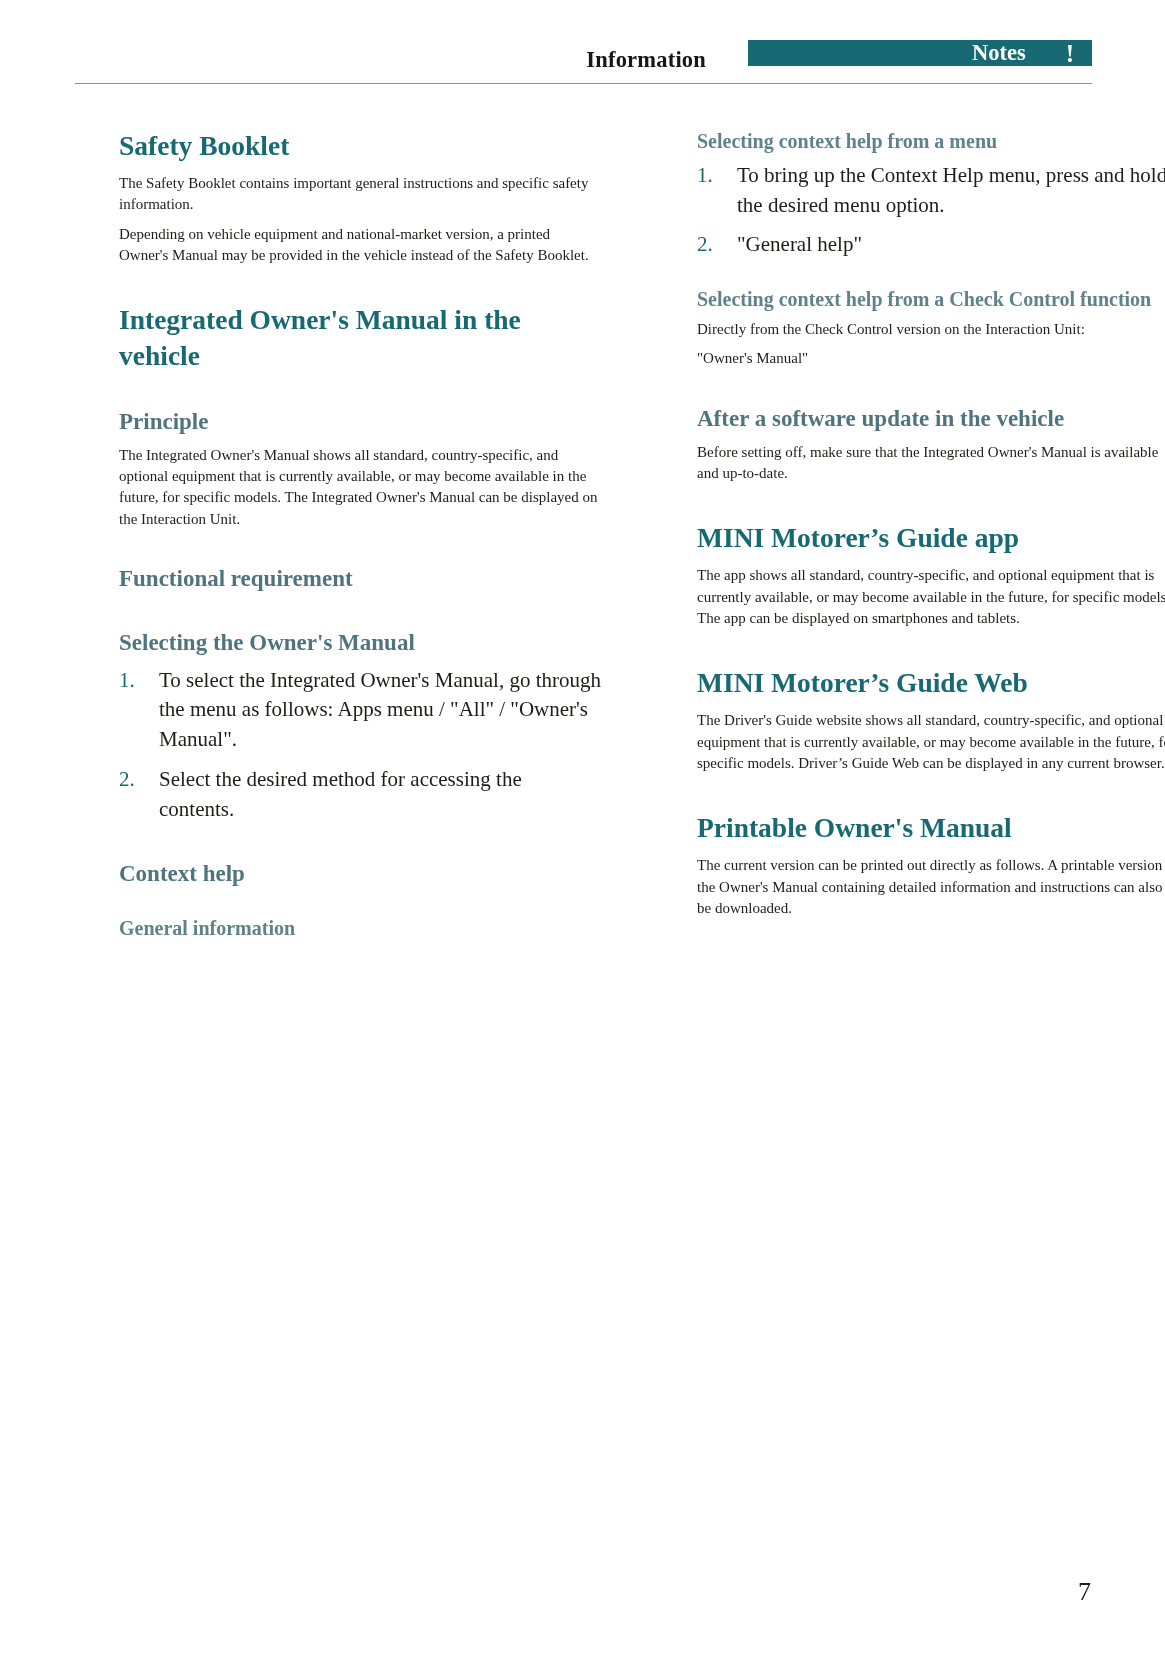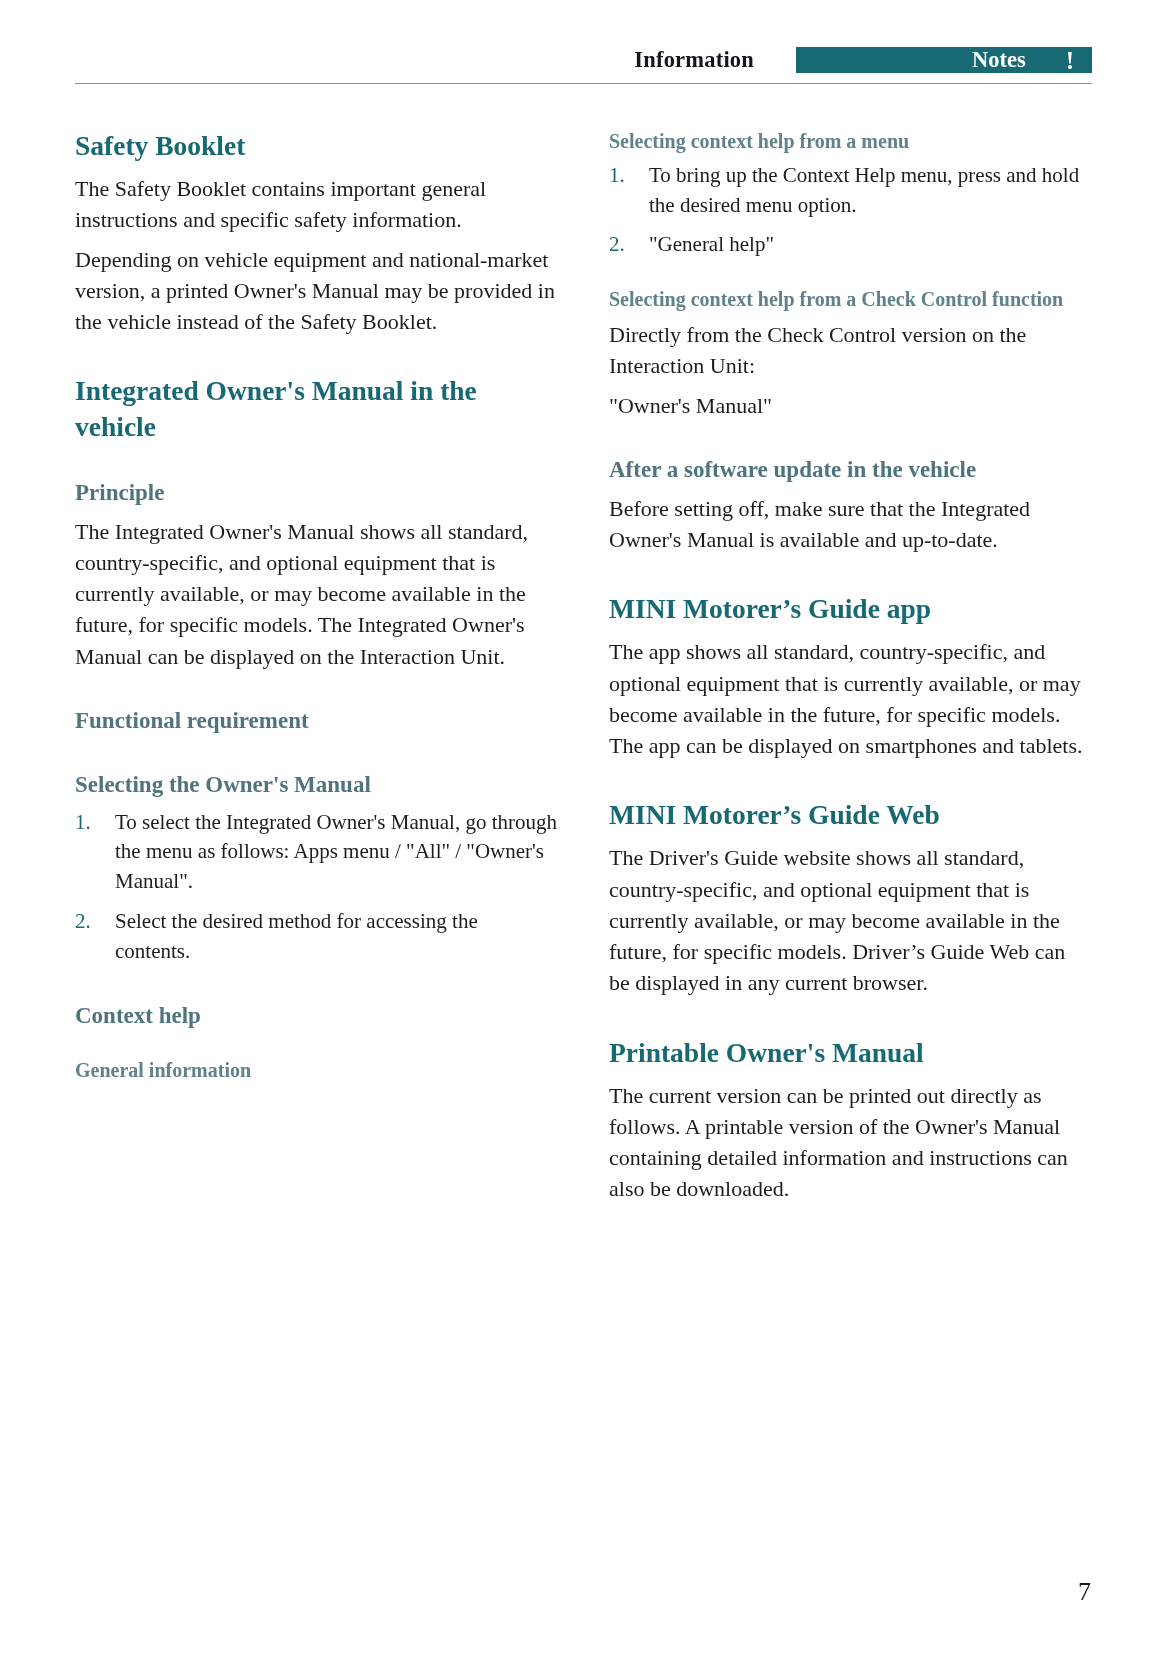--- a/index.html
+++ b/index.html
@@ -16,33 +16,33 @@
     position:relative;
     width:1165px;
     height:1653px;
     background:var(--page-bg);
     font-family:"Liberation Serif","DejaVu Serif",serif;
     color:var(--text);
     padding:40px 73px 0 75px;
     overflow:hidden;
     hyphens:auto;
   }
-  .page-header{display:flex;align-items:center;justify-content:flex-end;height:40px;}
+  .page-header{display:flex;align-items:flex-start;justify-content:flex-end;height:40px;}
   .section-label{align-self:center;font-size:22.5px;font-weight:bold;color:#16161e;margin-right:42px;letter-spacing:.2px;}
-  .chapter-tab{width:296px;background:var(--accent);display:flex;align-items:center;justify-content:flex-end;gap:40px;padding-right:18px;color:#ffffff;}
+  .chapter-tab{width:344px;background:var(--accent);display:flex;align-items:center;justify-content:flex-end;gap:40px;padding-right:18px;color:#ffffff;}
   .chapter-label{font-size:22.5px;font-weight:bold;}
   .excl-icon{font-size:25px;font-weight:bold;line-height:1;}
   .rule{border-bottom:1.5px solid var(--rule);margin-top:3px;}
   .columns{display:flex;gap:52px;margin-top:44px;}
-  .col{width:482px;flex:0 0 482px;}
+  .col{width:482px;flex:0 0 482px;margin-left:44px;}
   .h1{color:var(--accent);font-size:27.5px;line-height:1.28;font-weight:bold;margin:36px 0 10px;}
   .h2{color:var(--subheading);font-size:23px;line-height:1.3;font-weight:bold;margin:34px 0 8px;}
   .h3{color:var(--subheading-small);font-size:20px;line-height:1.34;font-weight:bold;margin:26px 0 6px;}
   .col > .h1:first-child, .col > .h2:first-child, .col > .h3:first-child{margin-top:0;}
-  .para{font-size:22px;line-height:1.42;margin:0 0 8px;}
+  .para{font-size:15px;line-height:1.42;margin:0 0 8px;}
   .steps{margin:2px 0 12px;padding:0;list-style:none;}
   .steps li{display:flex;margin:0 0 10px;}
   .steps .num{color:var(--accent);width:40px;flex:0 0 40px;font-size:21px;line-height:1.42;}
   .steps .step-text{font-size:21px;line-height:1.42;}
   .page-number{position:absolute;right:74px;bottom:46px;font-size:26px;color:var(--text);}
 </style>
 </head>
 <body>
 
 <div class="sheet">

